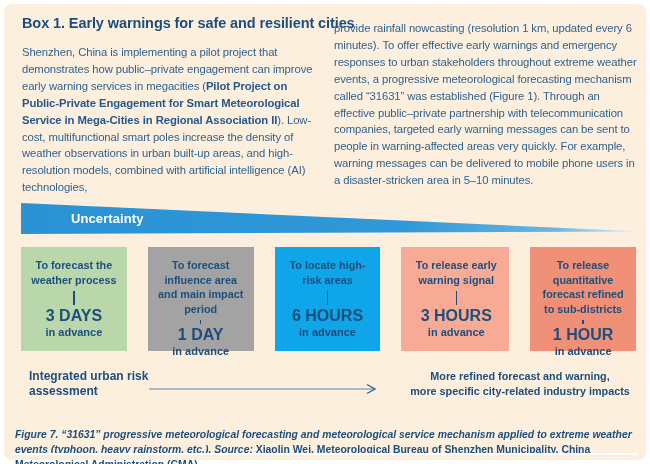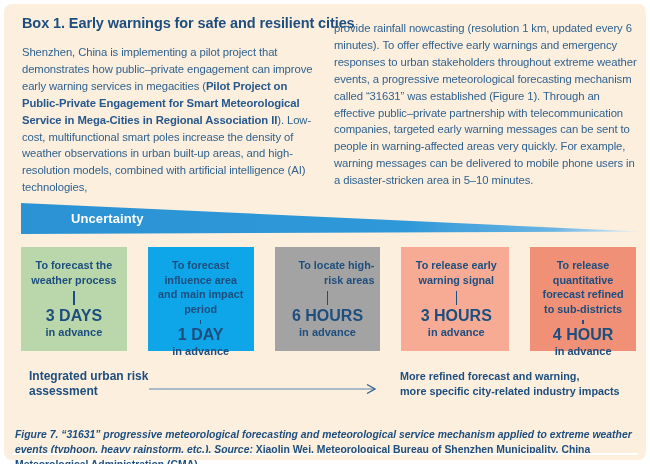--- a/index.html
+++ b/index.html
@@ -65,22 +65,22 @@
   .stage {
     flex: 1 1 0;
     display: flex;
     flex-direction: column;
     align-items: center;
     text-align: center;
     padding: 11px 6px 12px 6px;
     color: #1d4e7e;
   }
   .stage.c0 { background: #b9d7ab; text-align: center; }
-  .stage.c1 { background: #0ea5e9; }
-  .stage.c2 { background: #a3a3a3; text-align: right; }
+  .stage.c1 { background: #a3a3a3; }
+  .stage.c2 { background: #0ea5e9; }
   .stage.c3 { background: #f7ab95; padding-left: 8px; }
   .stage.c4 { background: #ef9077; }
   .stage-purpose {
     font-size: 10.8px;
     font-weight: 700;
     line-height: 14.5px;
   }
   .stage-tick-zone {
     flex: 1 1 auto;
     align-self: stretch;
@@ -123,20 +123,21 @@
     width: 232px; height: 12px;
   }
   .axis-right {
     position: absolute;
     left: 396px; top: 365px;
     width: 240px;
     font-size: 10.8px;
     font-weight: 700;
     line-height: 15px;
     color: #1d4e7e;
+    text-align: center;
   }
   
   .caption {
     position: absolute;
     left: 11px; top: 423px;
     width: 628px;
     font-size: 10.4px;
     font-weight: 700;
     line-height: 15px;
     color: #1d4e7e;
@@ -210,21 +211,21 @@
           <div class="stage-tick"></div>
         </div>
       <div class="stage-time">3 HOURS</div>
       <div class="stage-suffix">in advance</div>
     </div>
     <div class="stage c4">
       <div class="stage-purpose">To release quantitative forecast refined to sub-districts</div>
       <div class="stage-tick-zone">
           <div class="stage-tick"></div>
         </div>
-      <div class="stage-time">4 HOUR</div>
+      <div class="stage-time">1 HOUR</div>
       <div class="stage-suffix">in advance</div>
     </div>
   </div>
 
   <div class="axis-left">
     <div>Integrated urban risk</div>
     <div>assessment</div>
   </div>
   <div class="axis-arrow">
     <svg viewBox="0 0 232 12" width="232" height="12">

